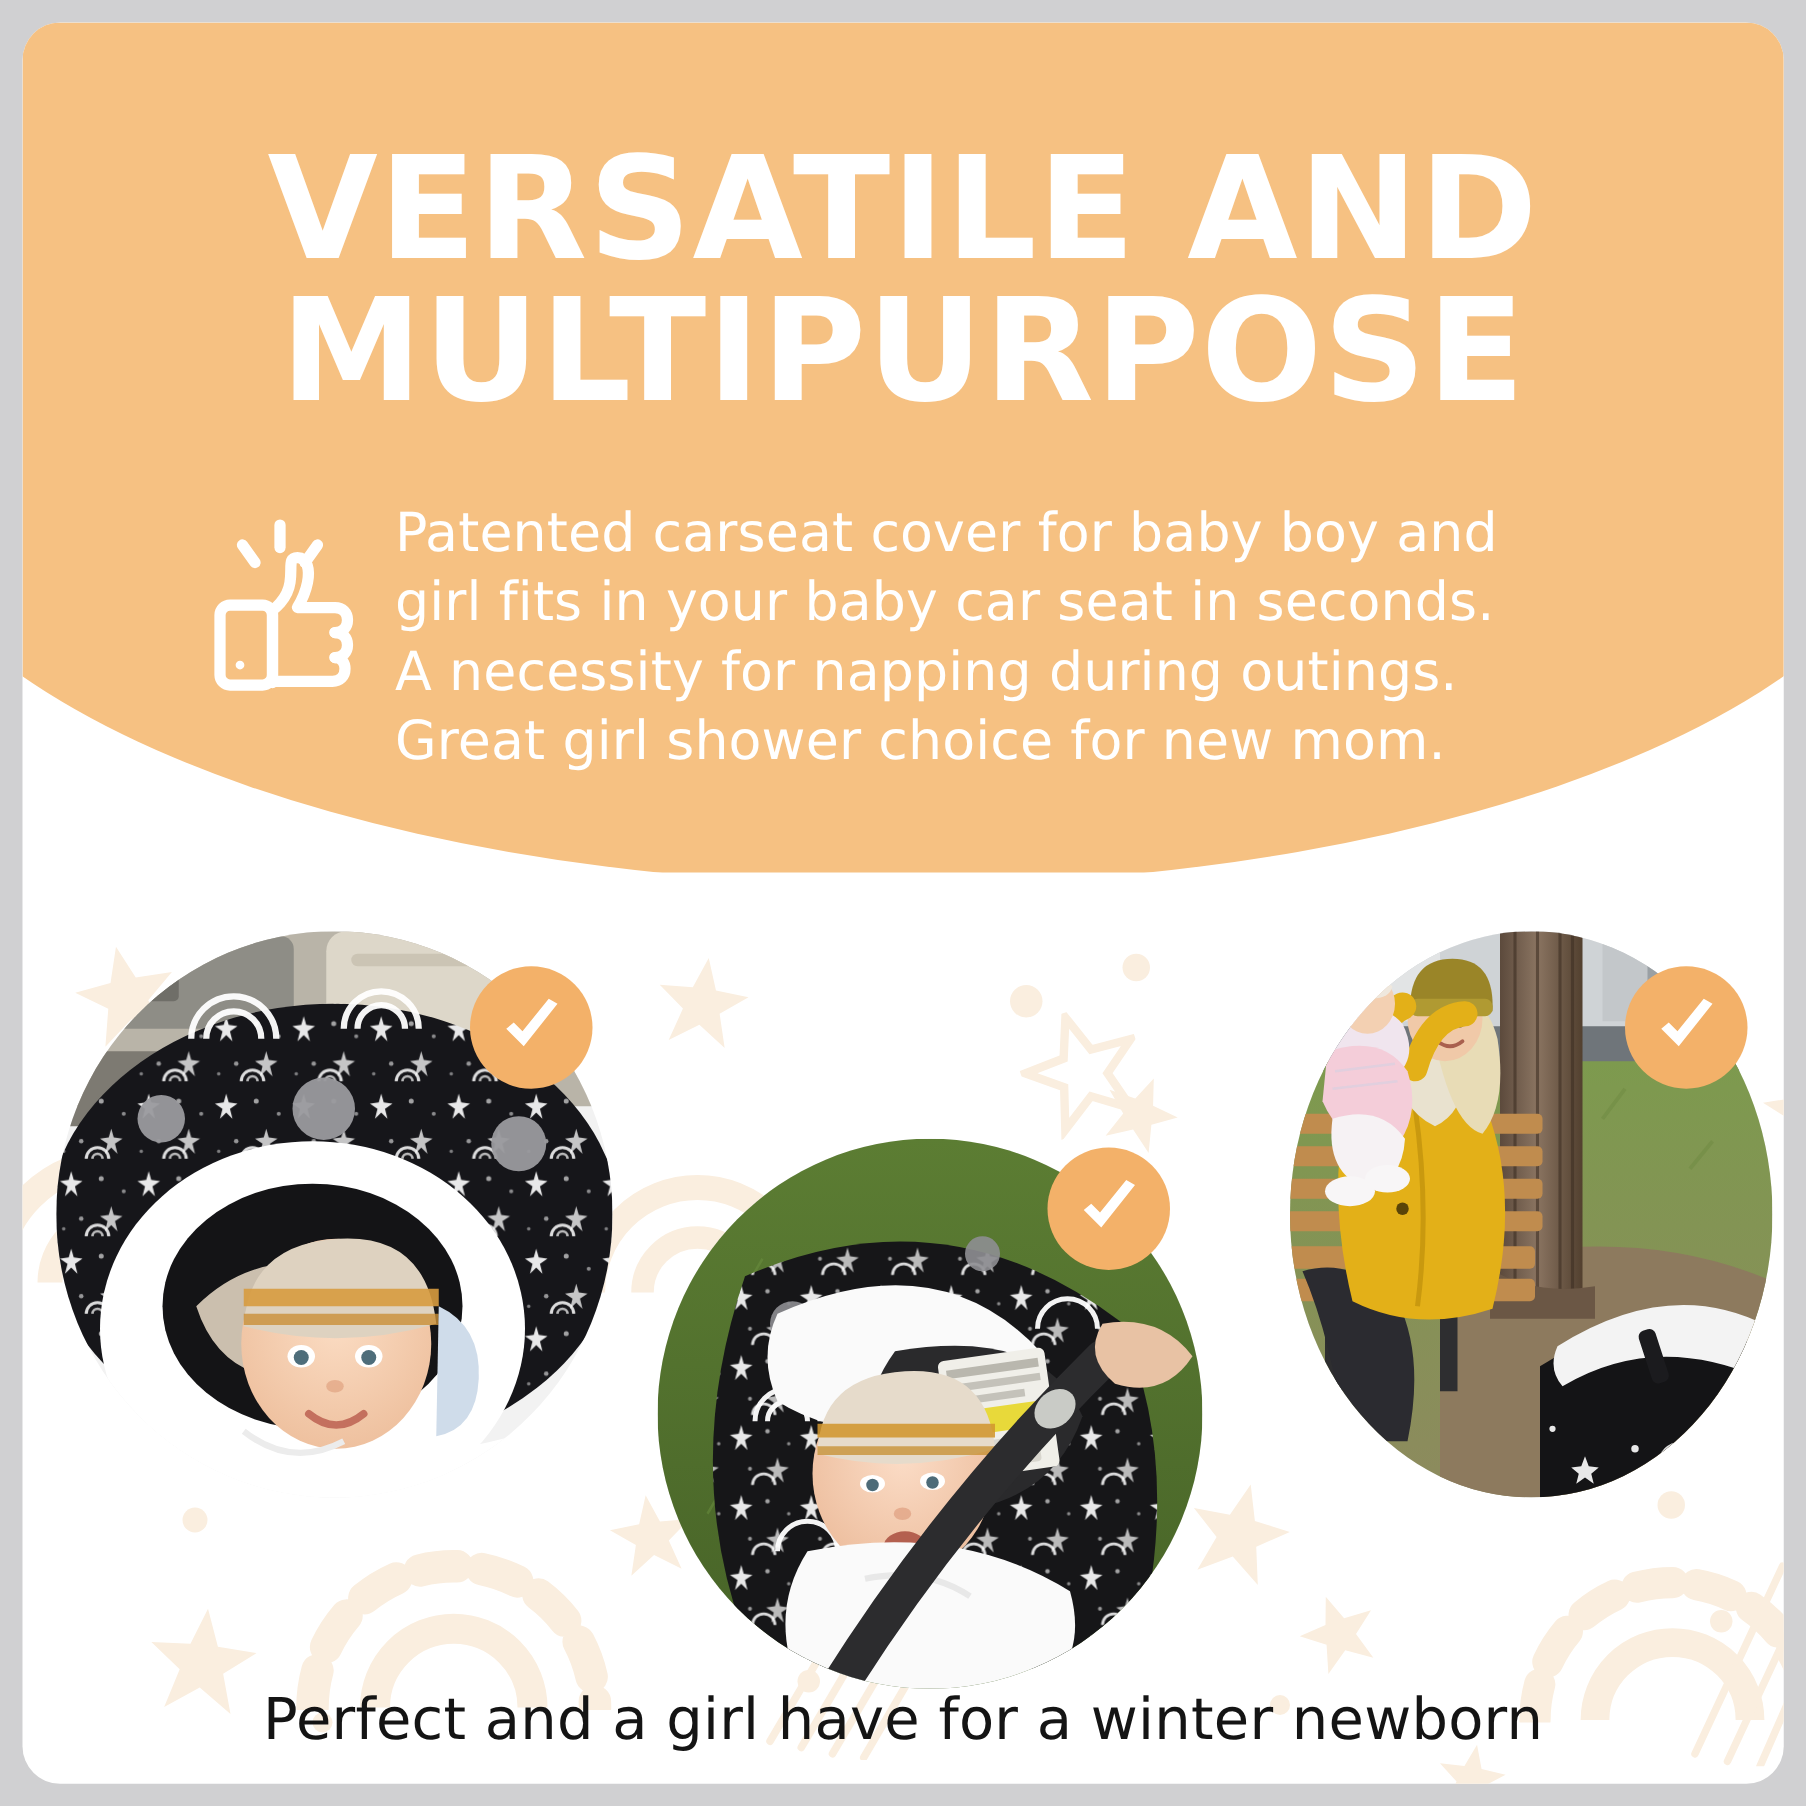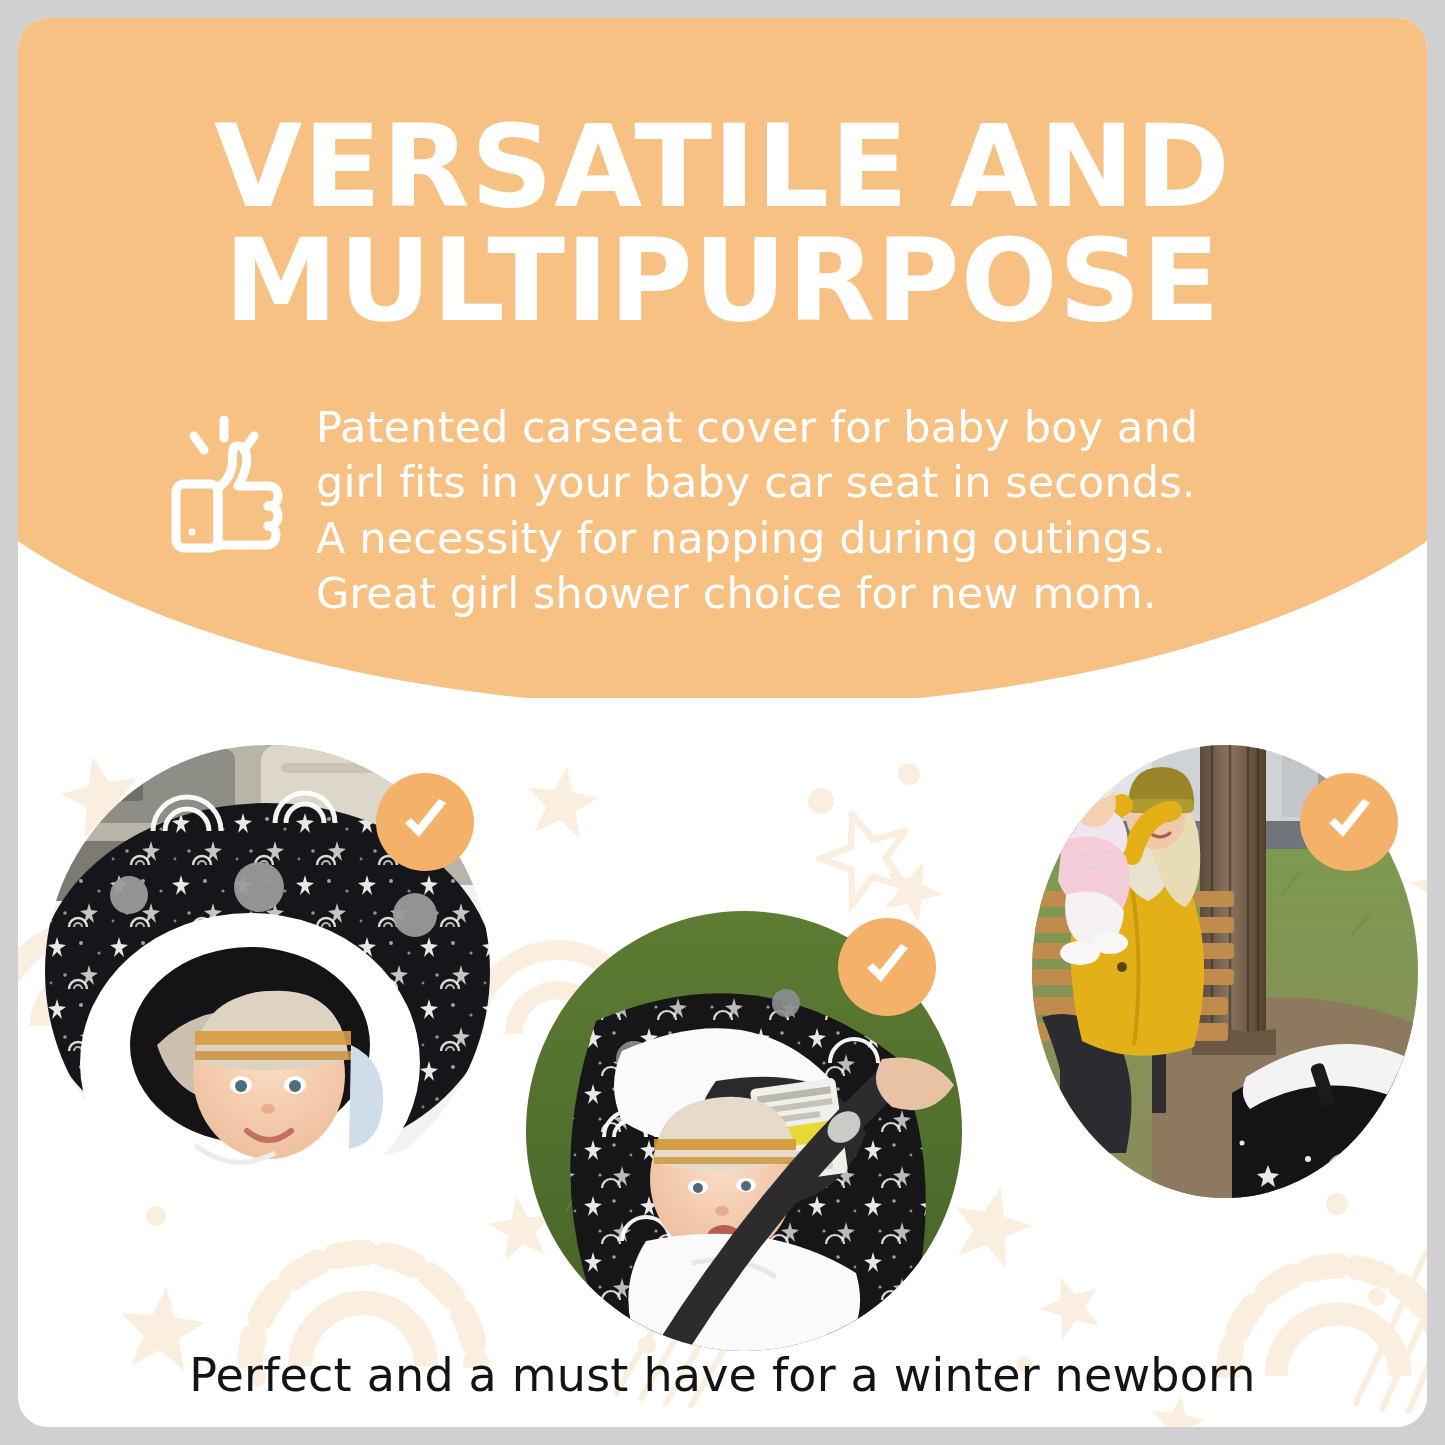--- a/index.html
+++ b/index.html
@@ -555,16 +555,16 @@
           <rect x="336" y="430" width="18" height="12" rx="2" fill="#cf3b33"></rect>
         </svg>
       </div>
     </div>
     <div class="badge" style="left:1282px; top:755px;">
       <svg viewBox="0 0 60 60">
         <path d="M10 31 L24 45 L51 11 L44 7 L23 33 L16 26 Z" fill="#ffffff"></path>
       </svg>
     </div>
 
-    <div class="caption">Perfect and a must have for a winter newborn</div>
+    <div class="caption">Perfect and a girl have for a winter newborn</div>
 
   </div>
 </div>
 
 </body></html>

